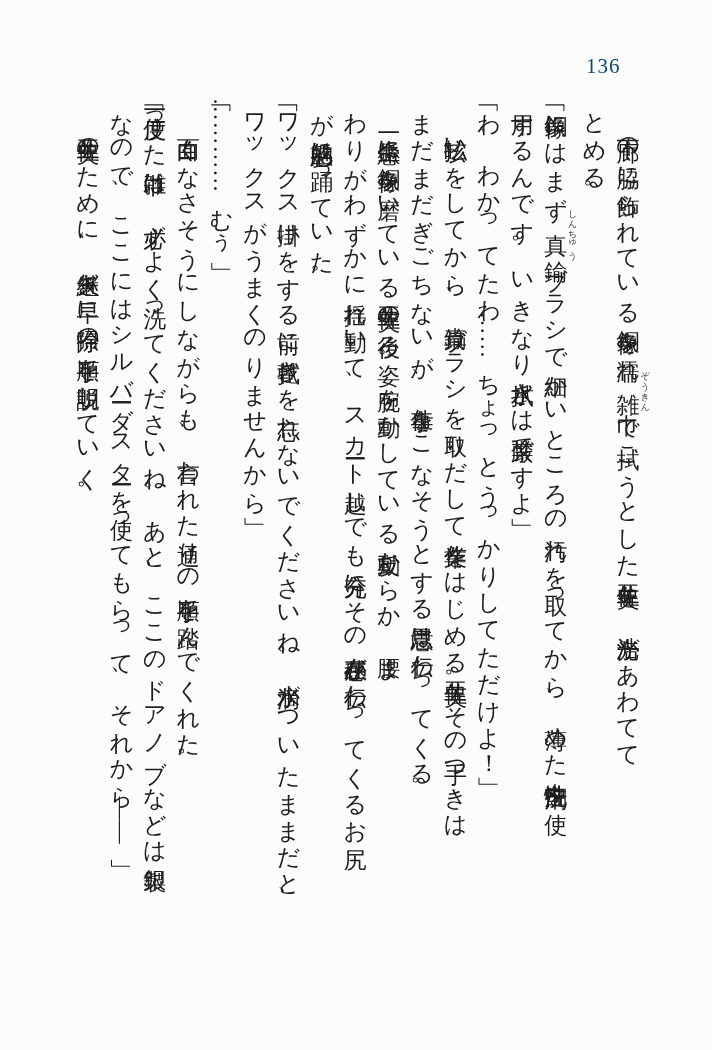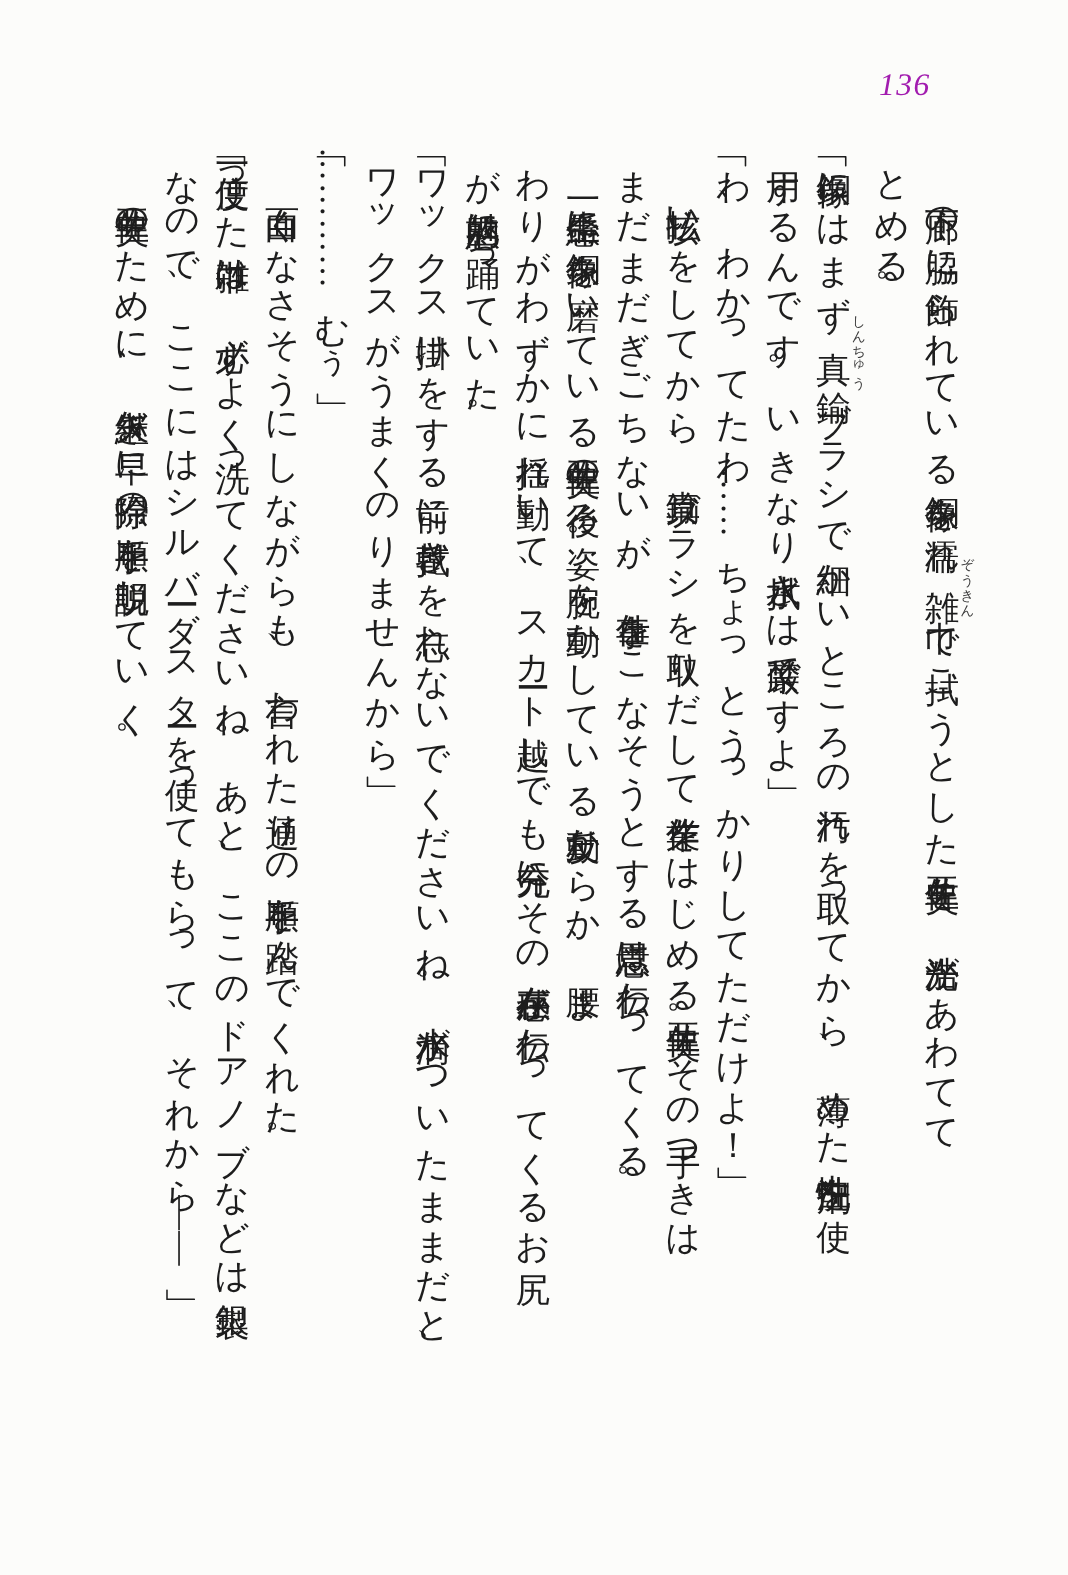--- a/index.html
+++ b/index.html
@@ -15,24 +15,23 @@
     font-family: "Liberation Serif", "DejaVu Serif", serif;
   }
   .page {
     position: absolute;
     inset: 0;
     background: #fcfcfa;
   }
   .page-number {
     position: absolute;
     left: 586px;
-    top: 44px;
+    top: 54px;
     font-size: 21px;
-    font-style: italic;
-    color: #a21caf;
+    color: #0c4a6e;
     letter-spacing: 1px;
   }
   .text-block {
     position: absolute;
     top: 97px;
     right: 62px;
     height: 918px;
     writing-mode: vertical-rl;
     text-orientation: mixed;
     font-size: 23px;

